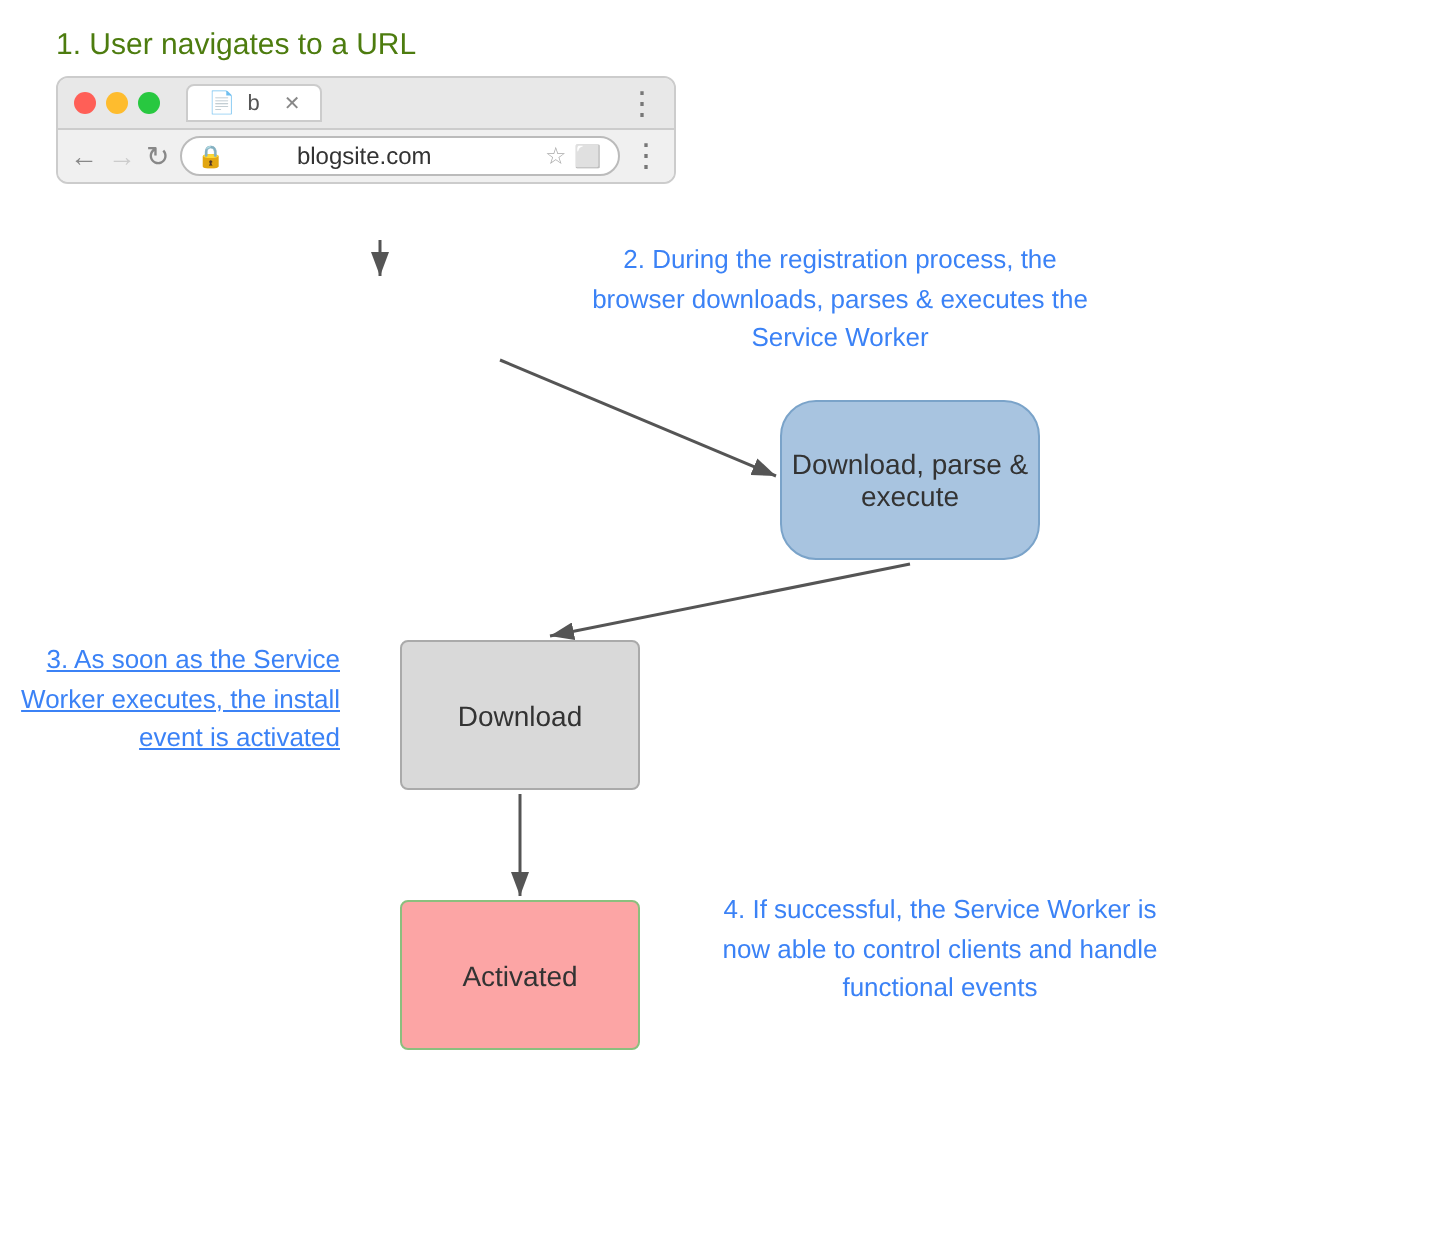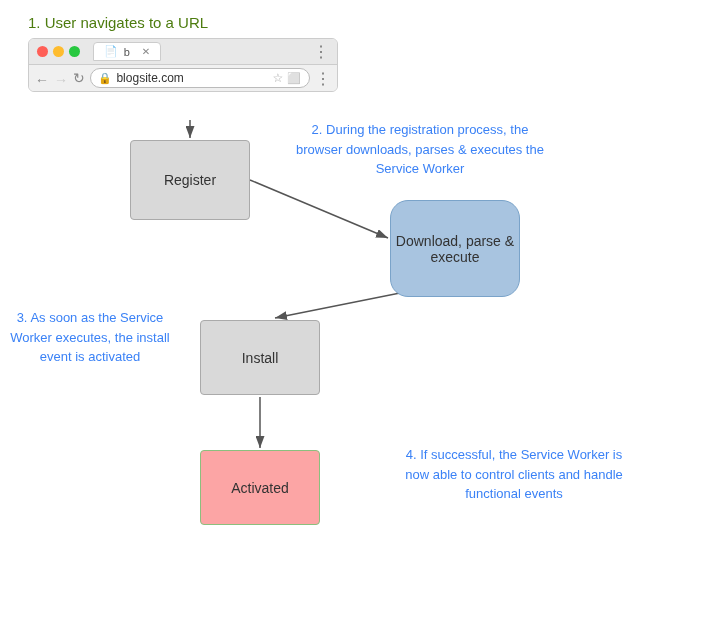--- a/index.html
+++ b/index.html
@@ -90,21 +90,21 @@
       border: 1px solid #bbb;
       border-radius: 10px;
       padding: 2px 8px;
       font-size: 12px;
       color: #333;
       display: flex;
       align-items: center;
       gap: 4px;
     }
     .lock-icon { font-size: 11px; color: #555; }
-    .address-text { font-size: 12px; color: #333; }
+    .address-text { font-size: 12px; color: #333; margin-left: 32px; }
     .star-icon { font-size: 12px; color: #aaa; margin-left: auto; }
     .menu-dots { font-size: 16px; color: #777; }
 
     
     .diagram {
       position: absolute;
       top: 120px;
       left: 0;
       right: 0;
       bottom: 0;
@@ -145,21 +145,21 @@
       top: 20px;
       width: 120px;
       height: 80px;
     }
 
     
     .box-download {
       left: 390px;
       top: 80px;
       width: 130px;
-      height: 97px;
+      height: 80px;
     }
 
     
     .box-install {
       left: 200px;
       top: 200px;
       width: 120px;
       height: 75px;
     }
 
@@ -182,31 +182,31 @@
 
     .anno-step2 {
       left: 290px;
       top: 0px;
       width: 260px;
       text-align: center;
     }
 
     .anno-step3 {
       left: 10px;
-      top: 188px;
+      top: 200px;
       width: 160px;
-      text-align: center;
+      text-align: right;
+      text-decoration: underline;
     }
 
     .anno-step4 {
       left: 355px;
       top: 325px;
       width: 230px;
       text-align: center;
-      margin-left: 44px;
     }
 
     
     .arrows-svg {
       position: absolute;
       top: 0;
       left: 0;
       width: 100%;
       height: 100%;
       pointer-events: none;
@@ -256,27 +256,26 @@
 
     <line x1="190" y1="0" x2="190" y2="18" stroke="#555" stroke-width="1.5" marker-end="url(#arrowhead)"></line>
 
     <line x1="250" y1="60" x2="388" y2="118" stroke="#555" stroke-width="1.5" marker-end="url(#arrowhead)"></line>
 
     <line x1="455" y1="162" x2="275" y2="198" stroke="#555" stroke-width="1.5" marker-end="url(#arrowhead)"></line>
 
     <line x1="260" y1="277" x2="260" y2="328" stroke="#555" stroke-width="1.5" marker-end="url(#arrowhead)"></line>
   </svg>
 
-  <div class="box box-gray box-register">Register</div>
 
   <div class="annotation anno-step2">2. During the registration process, the browser downloads, parses &amp; executes the Service Worker</div>
 
   <div class="box box-blue box-download">Download, parse &amp; execute</div>
 
   <div class="annotation anno-step3">3. As soon as the Service Worker executes, the install event is activated</div>
 
-  <div class="box box-gray box-install">Install</div>
+  <div class="box box-gray box-install">Download</div>
 
   <div class="box box-green box-activated">Activated</div>
 
   <div class="annotation anno-step4">4. If successful, the Service Worker is now able to control clients and handle functional events</div>
 
 </div>
 
 </body></html>

